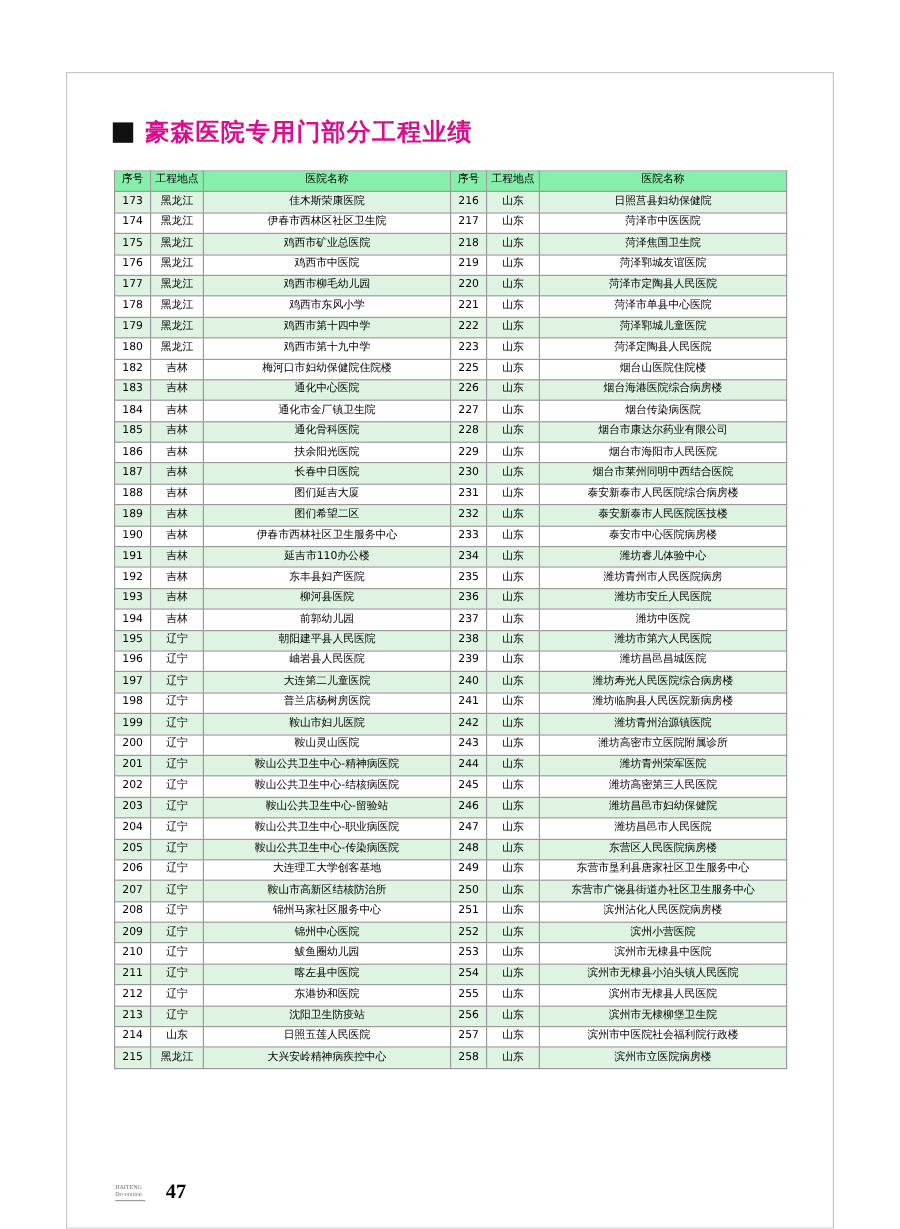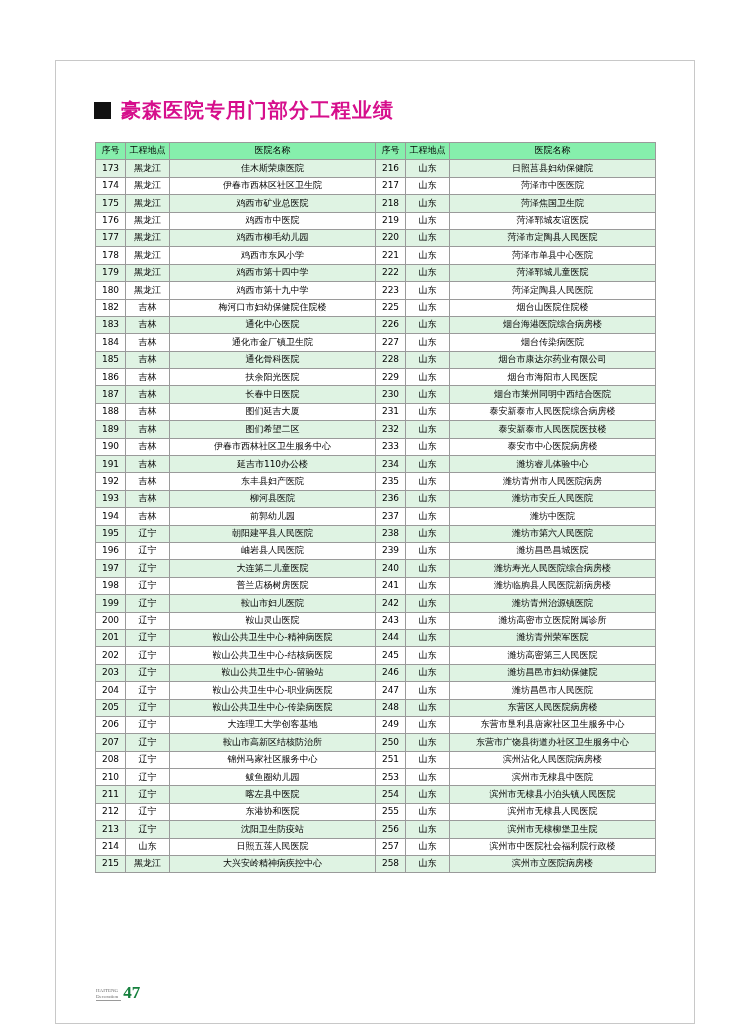--- a/index.html
+++ b/index.html
@@ -87,22 +87,22 @@
     line-height: 1.25;
     border-bottom: 1px solid #9a9a9a;
     padding-right: 3px;
     text-align: left;
   }
   .logo-box span { display: block; }
   .page-num {
     font-family: "Liberation Serif", serif;
     font-size: 17px;
     font-weight: bold;
-    color: #15803d;
-    margin-left: 2px;
+    color: #000000;
+    margin-left: 17px;
     line-height: 1;
   }
 </style>
 </head>
 <body>
 
 <div class="page">
 
   <div class="title-row">
     <div class="title-square"></div>
@@ -403,20 +403,28 @@
             <td>东营市广饶县街道办社区卫生服务中心</td>
           </tr>
           <tr class="white">
             <td>208</td>
             <td>辽宁</td>
             <td>锦州马家社区服务中心</td>
             <td>251</td>
             <td>山东</td>
             <td>滨州沾化人民医院病房楼</td>
           </tr>
+          <tr class="green">
+            <td>209</td>
+            <td>辽宁</td>
+            <td>锦州中心医院</td>
+            <td>252</td>
+            <td>山东</td>
+            <td>滨州小营医院</td>
+          </tr>
           <tr class="white">
             <td>210</td>
             <td>辽宁</td>
             <td>鲅鱼圈幼儿园</td>
             <td>253</td>
             <td>山东</td>
             <td>滨州市无棣县中医院</td>
           </tr>
           <tr class="green">
             <td>211</td>

